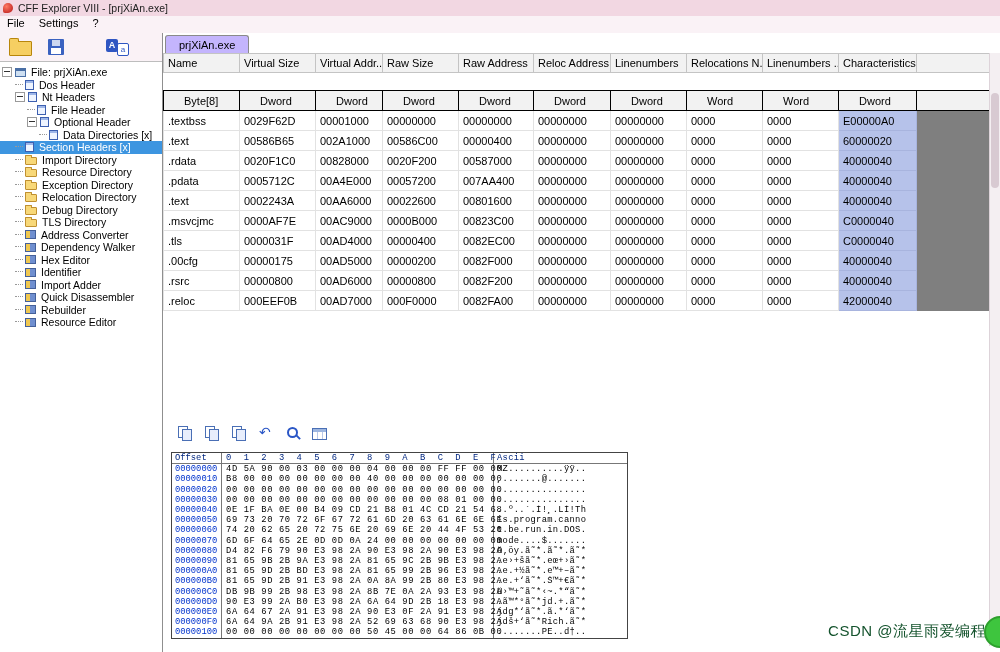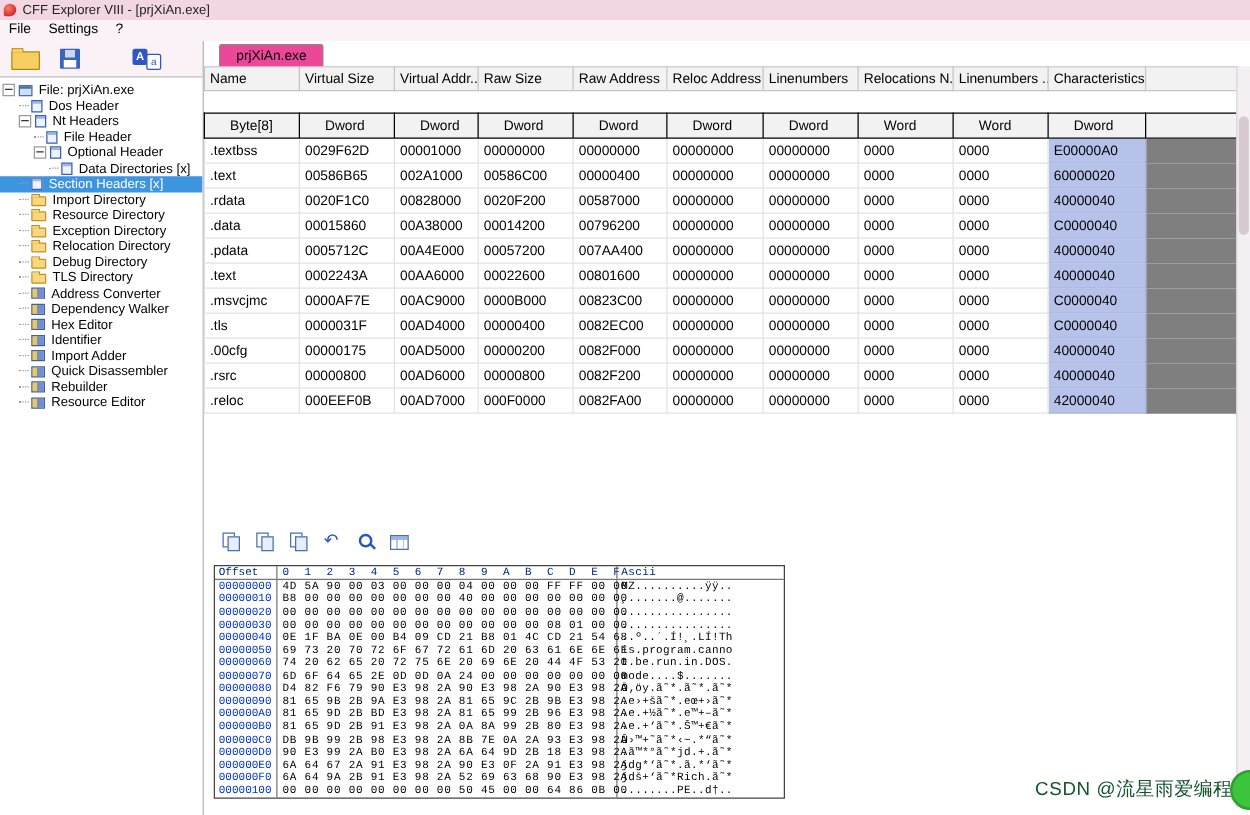--- a/index.html
+++ b/index.html
@@ -41,22 +41,22 @@
   .ic-hdr{width:9px;height:10px;background:#eef4ff;border:1px solid #3c5fb0;box-shadow:inset 0 2px 0 #9db6e8}
   .ic-folder{position:relative;width:12px;height:8px;background:#f8d878;border:1px solid #c09030;border-radius:1px;margin-top:2px}
   .ic-folder::before{content:"";position:absolute;left:-1px;top:-3px;width:5px;height:2px;background:#f8d878;border:1px solid #c09030;border-bottom:none;border-radius:1px 1px 0 0}
   .ic-tool{width:11px;height:9px;background:linear-gradient(90deg,#f0c850 0 4px,#6f8fd0 4px);border:1px solid #44609a}
   .tl{padding:0 2px}
   .sel{background:var(--selection-blue,#3d95e0)}
   .sel .tl{color:#fff}
   
   .main{flex:1;position:relative;background:#fff}
   .tabbar{height:20px;display:flex;align-items:flex-end}
-  .tab{display:inline-flex;align-items:center;height:17px;padding:0 13px;background:#ec4899;border:1px solid #8a8a8a;border-bottom:none;
-    border-radius:3px 3px 0 0;font-size:11px;margin-left:12px}
+  .tab{display:inline-flex;align-items:center;height:17px;padding:0 13px;background:#c4b5fd;border:1px solid #8a8a8a;border-bottom:none;
+    border-radius:3px 3px 0 0;font-size:11px;margin-left:2px}
   
   .sec-table{border-collapse:collapse;table-layout:fixed;width:827px;font-size:11px}
   .sec-table th{background:#f2f2f2;border:1px solid #c4c4c4;font-weight:normal;text-align:left;
     padding:2px 4px;height:14px;overflow:hidden;white-space:nowrap}
   .blank-row td{height:15px;border:none;background:#fff}
   .type-row td{background:#f2f2f2;border:1px solid #000000;padding:2px 20px;height:15px;white-space:nowrap;overflow:hidden}
   .data-row td{border:1px solid #e2e2e2;padding:2px 4px;height:15px;white-space:nowrap;overflow:hidden}
   .data-row .c-chars{background:var(--characteristics-highlight,#b6c2ea);border-color:#a8b4de}
   th.fil{background:#f2f2f2}
   .type-row .fil{background:#f2f2f2}
@@ -309,33 +309,20 @@
             <td>0020F200</td>
             <td>00587000</td>
             <td>00000000</td>
             <td>00000000</td>
             <td>0000</td>
             <td>0000</td>
             <td class="c-chars">40000040</td>
             <td class="fil"></td>
           </tr>
 
-          <tr class="data-row">
-            <td>.data</td>
-            <td>00015860</td>
-            <td>00A38000</td>
-            <td>00014200</td>
-            <td>00796200</td>
-            <td>00000000</td>
-            <td>00000000</td>
-            <td>0000</td>
-            <td>0000</td>
-            <td class="c-chars">C0000040</td>
-            <td class="fil"></td>
-          </tr>
 
           <tr class="data-row">
             <td>.pdata</td>
             <td>0005712C</td>
             <td>00A4E000</td>
             <td>00057200</td>
             <td>007AA400</td>
             <td>00000000</td>
             <td>00000000</td>
             <td>0000</td>

